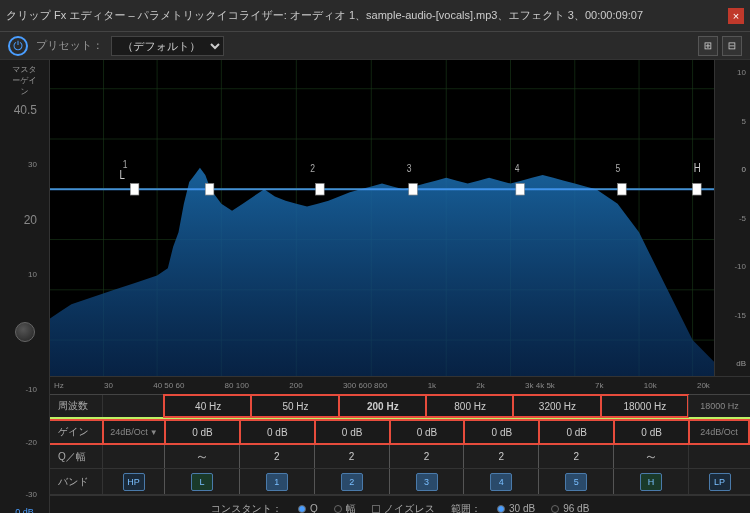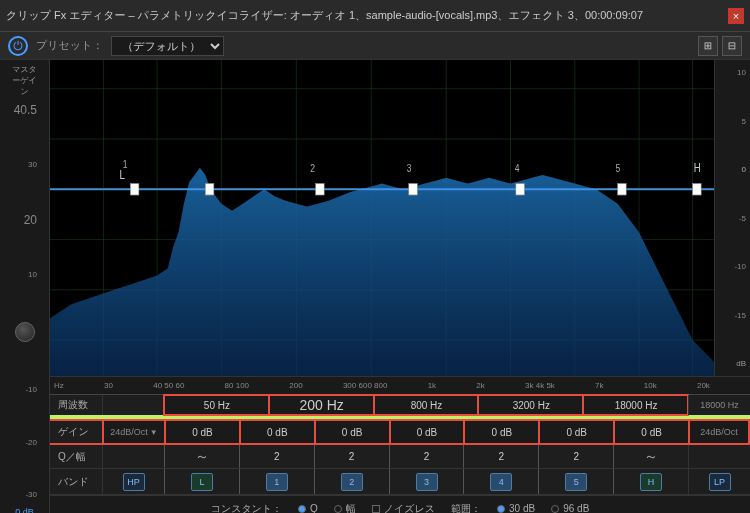--- a/index.html
+++ b/index.html
@@ -362,25 +362,26 @@
         <span>2k</span>
         <span>3k 4k 5k</span>
         <span>7k</span>
         <span>10k</span>
         <span>20k</span>
       </div>
     </div>
 
     <div class="bottom-section">
 
-      <div style="display:flex; align-items:center; border-bottom:4px solid #bef264; height:24px;">
+      <div style="display:flex; align-items:center; border-bottom:2px solid #bef264; height:24px;">
         <div style="width:52px; font-size:10px; color:#aaa; padding-left:8px; flex-shrink:0;">周波数</div>
         <div style="width:62px; display:flex; align-items:center; justify-content:center; border-left:1px solid #333; height:100%; font-size:9px; color:#888;"></div>
+        <div style="flex:1; display:flex; align-items:center; justify-content:center; border-left:1px solid #555; height:100%; font-size:10px; color:#ccc; outline:2px solid #e74c3c; outline-offset:-1px; background:#1a1a1a;">40 Hz</div>
         <div style="flex:1; display:flex; align-items:center; justify-content:center; border-left:1px solid #555; height:100%; font-size:10px; color:#ccc; outline:2px solid #e74c3c; outline-offset:-1px; background:#1a1a1a;">50 Hz</div>
-        <div style="flex:1; display:flex; align-items:center; justify-content:center; border-left:1px solid #555; height:100%; font-size:14px; color:#ccc; outline:2px solid #e74c3c; outline-offset:-1px; background:#1a1a1a;">200 Hz</div>
+        <div style="flex:1; display:flex; align-items:center; justify-content:center; border-left:1px solid #555; height:100%; font-size:10px; color:#ccc; outline:2px solid #e74c3c; outline-offset:-1px; background:#1a1a1a;font-weight:bold;">200 Hz</div>
         <div style="flex:1; display:flex; align-items:center; justify-content:center; border-left:1px solid #555; height:100%; font-size:10px; color:#ccc; outline:2px solid #e74c3c; outline-offset:-1px; background:#1a1a1a;">800 Hz</div>
         <div style="flex:1; display:flex; align-items:center; justify-content:center; border-left:1px solid #555; height:100%; font-size:10px; color:#ccc; outline:2px solid #e74c3c; outline-offset:-1px; background:#1a1a1a;">3200 Hz</div>
         <div style="flex:1; display:flex; align-items:center; justify-content:center; border-left:1px solid #555; height:100%; font-size:10px; color:#ccc; outline:2px solid #e74c3c; outline-offset:-1px; background:#1a1a1a;">18000 Hz</div>
         <div style="width:62px; display:flex; align-items:center; justify-content:center; border-left:1px solid #333; height:100%; font-size:9px; color:#888;">18000 Hz</div>
       </div>
 
       <div style="display:flex; align-items:center; border-bottom:1px solid #333; height:26px; border-top:2px solid #e74c3c; border-bottom:2px solid #e74c3c;">
         <div style="width:52px; font-size:10px; color:#aaa; padding-left:8px; flex-shrink:0;">ゲイン</div>
 
         <div style="width:62px; display:flex; align-items:center; justify-content:center; border-left:2px solid #e74c3c; height:100%; font-size:9px; color:#888; background:#1a1a1a;">

